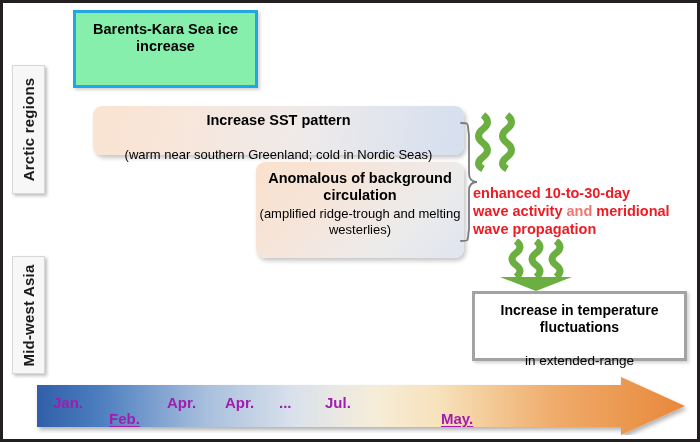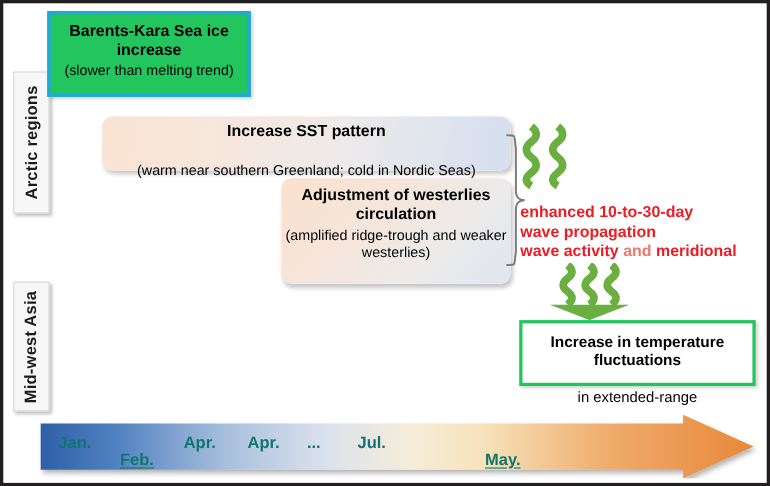--- a/index.html
+++ b/index.html
@@ -44,23 +44,23 @@
   
   .node {
     position: absolute;
     box-sizing: border-box;
     text-align: center;
     color: #000000;
     line-height: 1.18;
   }
 
   #box-ice {
-    left: 40px; top: 7px; width: 185px; height: 78px;
+    left: 70px; top: 7px; width: 185px; height: 78px;
     border: 3px solid #22a7e0;
-    background: #22c55e;
+    background: #86efac;
     box-shadow: 2px 2px 3px rgba(0,0,0,0.18);
     padding-top: 8px;
   }
   #box-ice .title { font-weight: bold; font-size: 14.5px; }
   #box-ice .sub   { font-size: 13px; margin-top: 1px; }
 
   #box-sst {
     left: 90px; top: 103px; width: 371px; height: 49px;
     border-radius: 9px;
     background: linear-gradient(100deg, #fae3d1 0%, #f8e6da 22%, #eeeaea 58%, #dde3ee 85%, #d6dfee 100%);
@@ -74,22 +74,22 @@
     left: 253px; top: 159px; width: 208px; height: 96px;
     border-radius: 9px;
     background: linear-gradient(135deg, #fae1cd 0%, #f6e5da 35%, #ecebeb 70%, #e0e5f0 100%);
     box-shadow: 2px 3px 4px rgba(0,0,0,0.22);
     padding-top: 8px;
   }
   #box-adj .title { font-weight: bold; font-size: 14.5px; }
   #box-adj .sub   { font-size: 13px; margin-top: 2px; }
 
   #box-increase {
-    left: 469px; top: 288px; width: 215px; height: 60px;
-    border: 3px solid #22c55e;
+    left: 469px; top: 288px; width: 215px; height: 70px;
+    border: 3px solid #a3a3a3;
     background: #ffffff;
     box-shadow: 2px 2px 3px rgba(0,0,0,0.18);
     padding-top: 8px;
   }
   #box-increase .title { font-weight: bold; font-size: 14px; }
   #box-increase .sub   { font-size: 13.5px; margin-top: 18px; }
 
   
   #brace { position: absolute; left: 455px; top: 118px; width: 22px; height: 122px; }
 
@@ -111,73 +111,72 @@
   
   #timeline {
     position: absolute;
     left: 14px; top: 374px; width: 672px; height: 58px;
   }
   #timeline svg { display: block; }
   .month {
     position: absolute;
     font-weight: bold;
     font-size: 15px;
-    color: #0f766e;
+    color: #a21caf;
     top: 17px;
   }
   .month.underline { text-decoration: underline; text-underline-offset: 2px; margin-top: 16px; }
 </style>
 </head>
 <body>
 
 <div id="figure">
 
   <div class="region-label" id="region-arctic">
     <span>Arctic regions</span>
   </div>
 
   <div class="region-label" id="region-midwest">
     <span>Mid-west Asia</span>
   </div>
 
   <div class="node" id="box-ice">
     <div class="title">Barents-Kara Sea ice increase</div>
-    <div class="sub">(slower than melting trend)</div>
   </div>
 
   <div class="node" id="box-sst">
     <div class="title">Increase SST pattern</div>
     <div class="sub">(warm near southern Greenland; cold in Nordic Seas)</div>
   </div>
 
   <div class="node" id="box-adj">
-    <div class="title">Adjustment of westerlies circulation</div>
-    <div class="sub">(amplified ridge-trough and weaker westerlies)</div>
+    <div class="title">Anomalous of background circulation</div>
+    <div class="sub">(amplified ridge-trough and melting westerlies)</div>
   </div>
 
   <svg id="brace" viewBox="0 0 22 122">
     <path d="M3 2 C 12 2, 9 2, 11 14 L11 52 C11 59, 14 61, 19 61
              C14 61, 11 63, 11 70 L11 108 C9 120, 12 120, 3 120" fill="none" stroke="#7c7c80" stroke-width="1.8" stroke-linecap="round"></path>
   </svg>
 
   <svg id="waves-top" viewBox="0 0 56 62">
     <g fill="none" stroke="#6aaf3f" stroke-width="7" stroke-linecap="butt">
       <path d="M10 4 q9 7 0 14 q-9 7 0 14 q9 7 0 14 q-9 7 0 12"></path>
       <path d="M34 4 q9 7 0 14 q-9 7 0 14 q9 7 0 14 q-9 7 0 12"></path>
     </g>
   </svg>
 
   <div id="red-text">
     <div>enhanced 10-to-30-day</div>
-    <div>wave propagation</div>
     <div>
       <span>wave activity</span>
       <span class="soft">and</span>
       <span>meridional</span>
     </div>
+    <div>wave propagation</div>
   </div>
 
   <svg id="wave-arrow" viewBox="0 0 92 52">
     <g fill="none" stroke="#6aaf3f" stroke-width="7" stroke-linecap="butt">
       <path d="M26 2 q8 6 0 12 q-8 6 0 12 q8 6 0 12"></path>
       <path d="M46 2 q8 6 0 12 q-8 6 0 12 q8 6 0 12"></path>
       <path d="M66 2 q8 6 0 12 q-8 6 0 12 q8 6 0 12"></path>
     </g>
     <polygon points="10,38 82,38 46,52" fill="#6aaf3f"></polygon>
   </svg>

